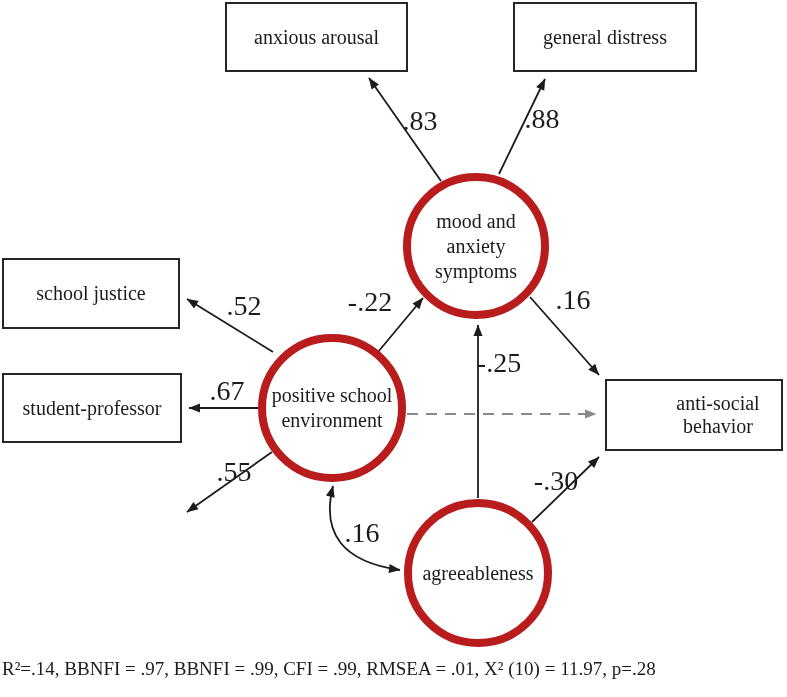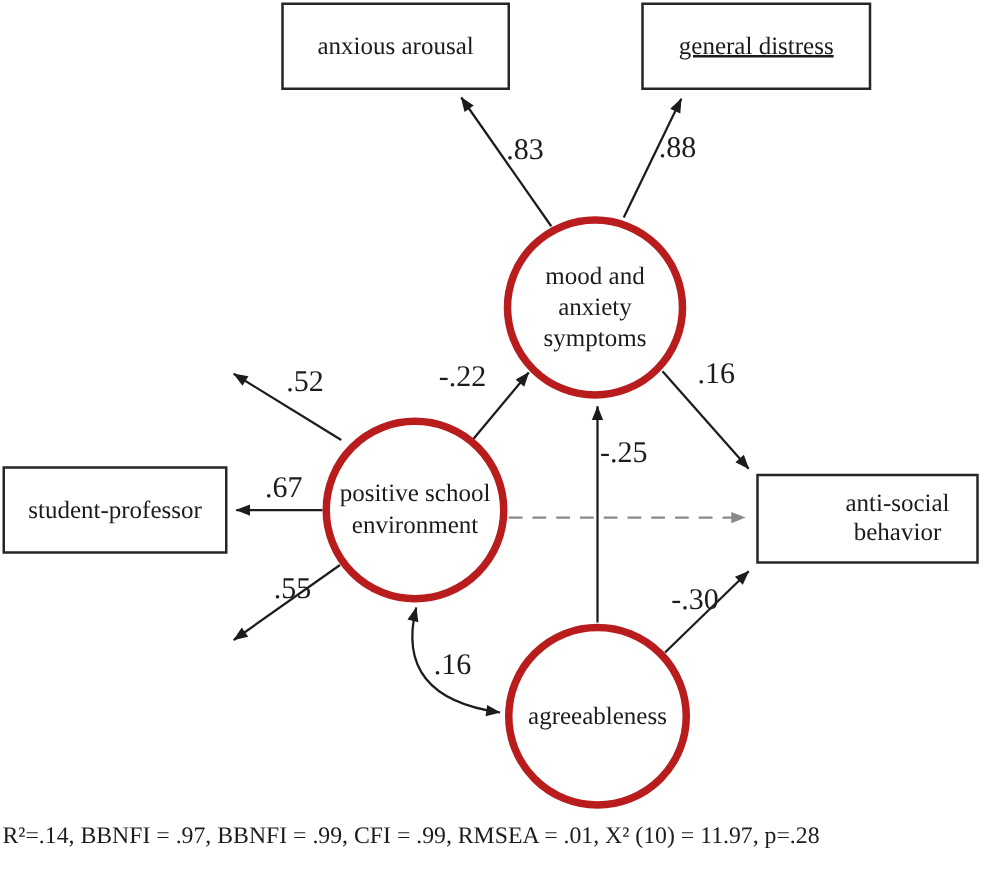--- a/index.html
+++ b/index.html
@@ -24,36 +24,36 @@
     display: flex;
     align-items: center;
     justify-content: center;
     text-align: center;
     font-size: 20px;
     line-height: 1.15;
     box-sizing: border-box;
   }
   .circle-node {
     position: absolute;
-    border: 6px solid #b91c1c;
+    border: 8px solid #b91c1c;
     border-radius: 50%;
     background: #ffffff;
     display: flex;
     align-items: center;
     justify-content: center;
     text-align: center;
     font-size: 20px;
     line-height: 1.25;
     box-sizing: border-box;
   }
   .node-label { display: block; }
   .coef {
     position: absolute;
     transform: translate(-50%, -50%);
-    font-size: 24px;
+    font-size: 28px;
     white-space: nowrap;
   }
   .fit-stats {
     position: absolute;
     left: 2px;
     top: 658px;
     font-size: 19px;
     white-space: nowrap;
   }
 </style>
@@ -81,22 +81,25 @@
     <path d="M478,498 L478,325" stroke="#1c1c1c" stroke-width="1.8" fill="none" marker-end="url(#ah)"></path>
     <path d="M530,297 L599,375" stroke="#1c1c1c" stroke-width="1.8" fill="none" marker-end="url(#ah)"></path>
     <path d="M532,522 L599,457" stroke="#1c1c1c" stroke-width="1.8" fill="none" marker-end="url(#ah)"></path>
     <path d="M407,414 L596,414" stroke="#8a8a8a" stroke-width="1.8" stroke-dasharray="11 8" fill="none" marker-end="url(#ah-gray)"></path>
     <path d="M333,486 Q315,558 400,570" stroke="#1c1c1c" stroke-width="1.8" fill="none" marker-start="url(#ah)" marker-end="url(#ah)"></path>
   </svg>
 
   <div class="rect-node" style="left:225px; top:2px; width:183px; height:70px;">
     <span class="node-label">anxious arousal</span>
   </div>
-  <div class="rect-node" style="left:513px; top:2px; width:184px; height:70px;text-decoration:underline;">
+  <div class="rect-node" style="left:513px; top:2px; width:184px; height:70px;">
     <span class="node-label">general distress</span>
+  </div>
+  <div class="rect-node" style="left:2px; top:258px; width:178px; height:71px;">
+    <span class="node-label">school justice</span>
   </div>
   <div class="rect-node" style="left:2px; top:373px; width:180px; height:70px;">
     <span class="node-label">student-professor</span>
   </div>
   <div class="rect-node" style="left:605px; top:379px; width:178px; height:72px;padding-left:48px;">
     <span class="node-label" style="width:105px;">anti-social behavior</span>
   </div>
 
   <div class="circle-node" style="left:403px; top:173px; width:146px; height:146px;">
     <span class="node-label" style="width:100px;">mood and anxiety symptoms</span>

